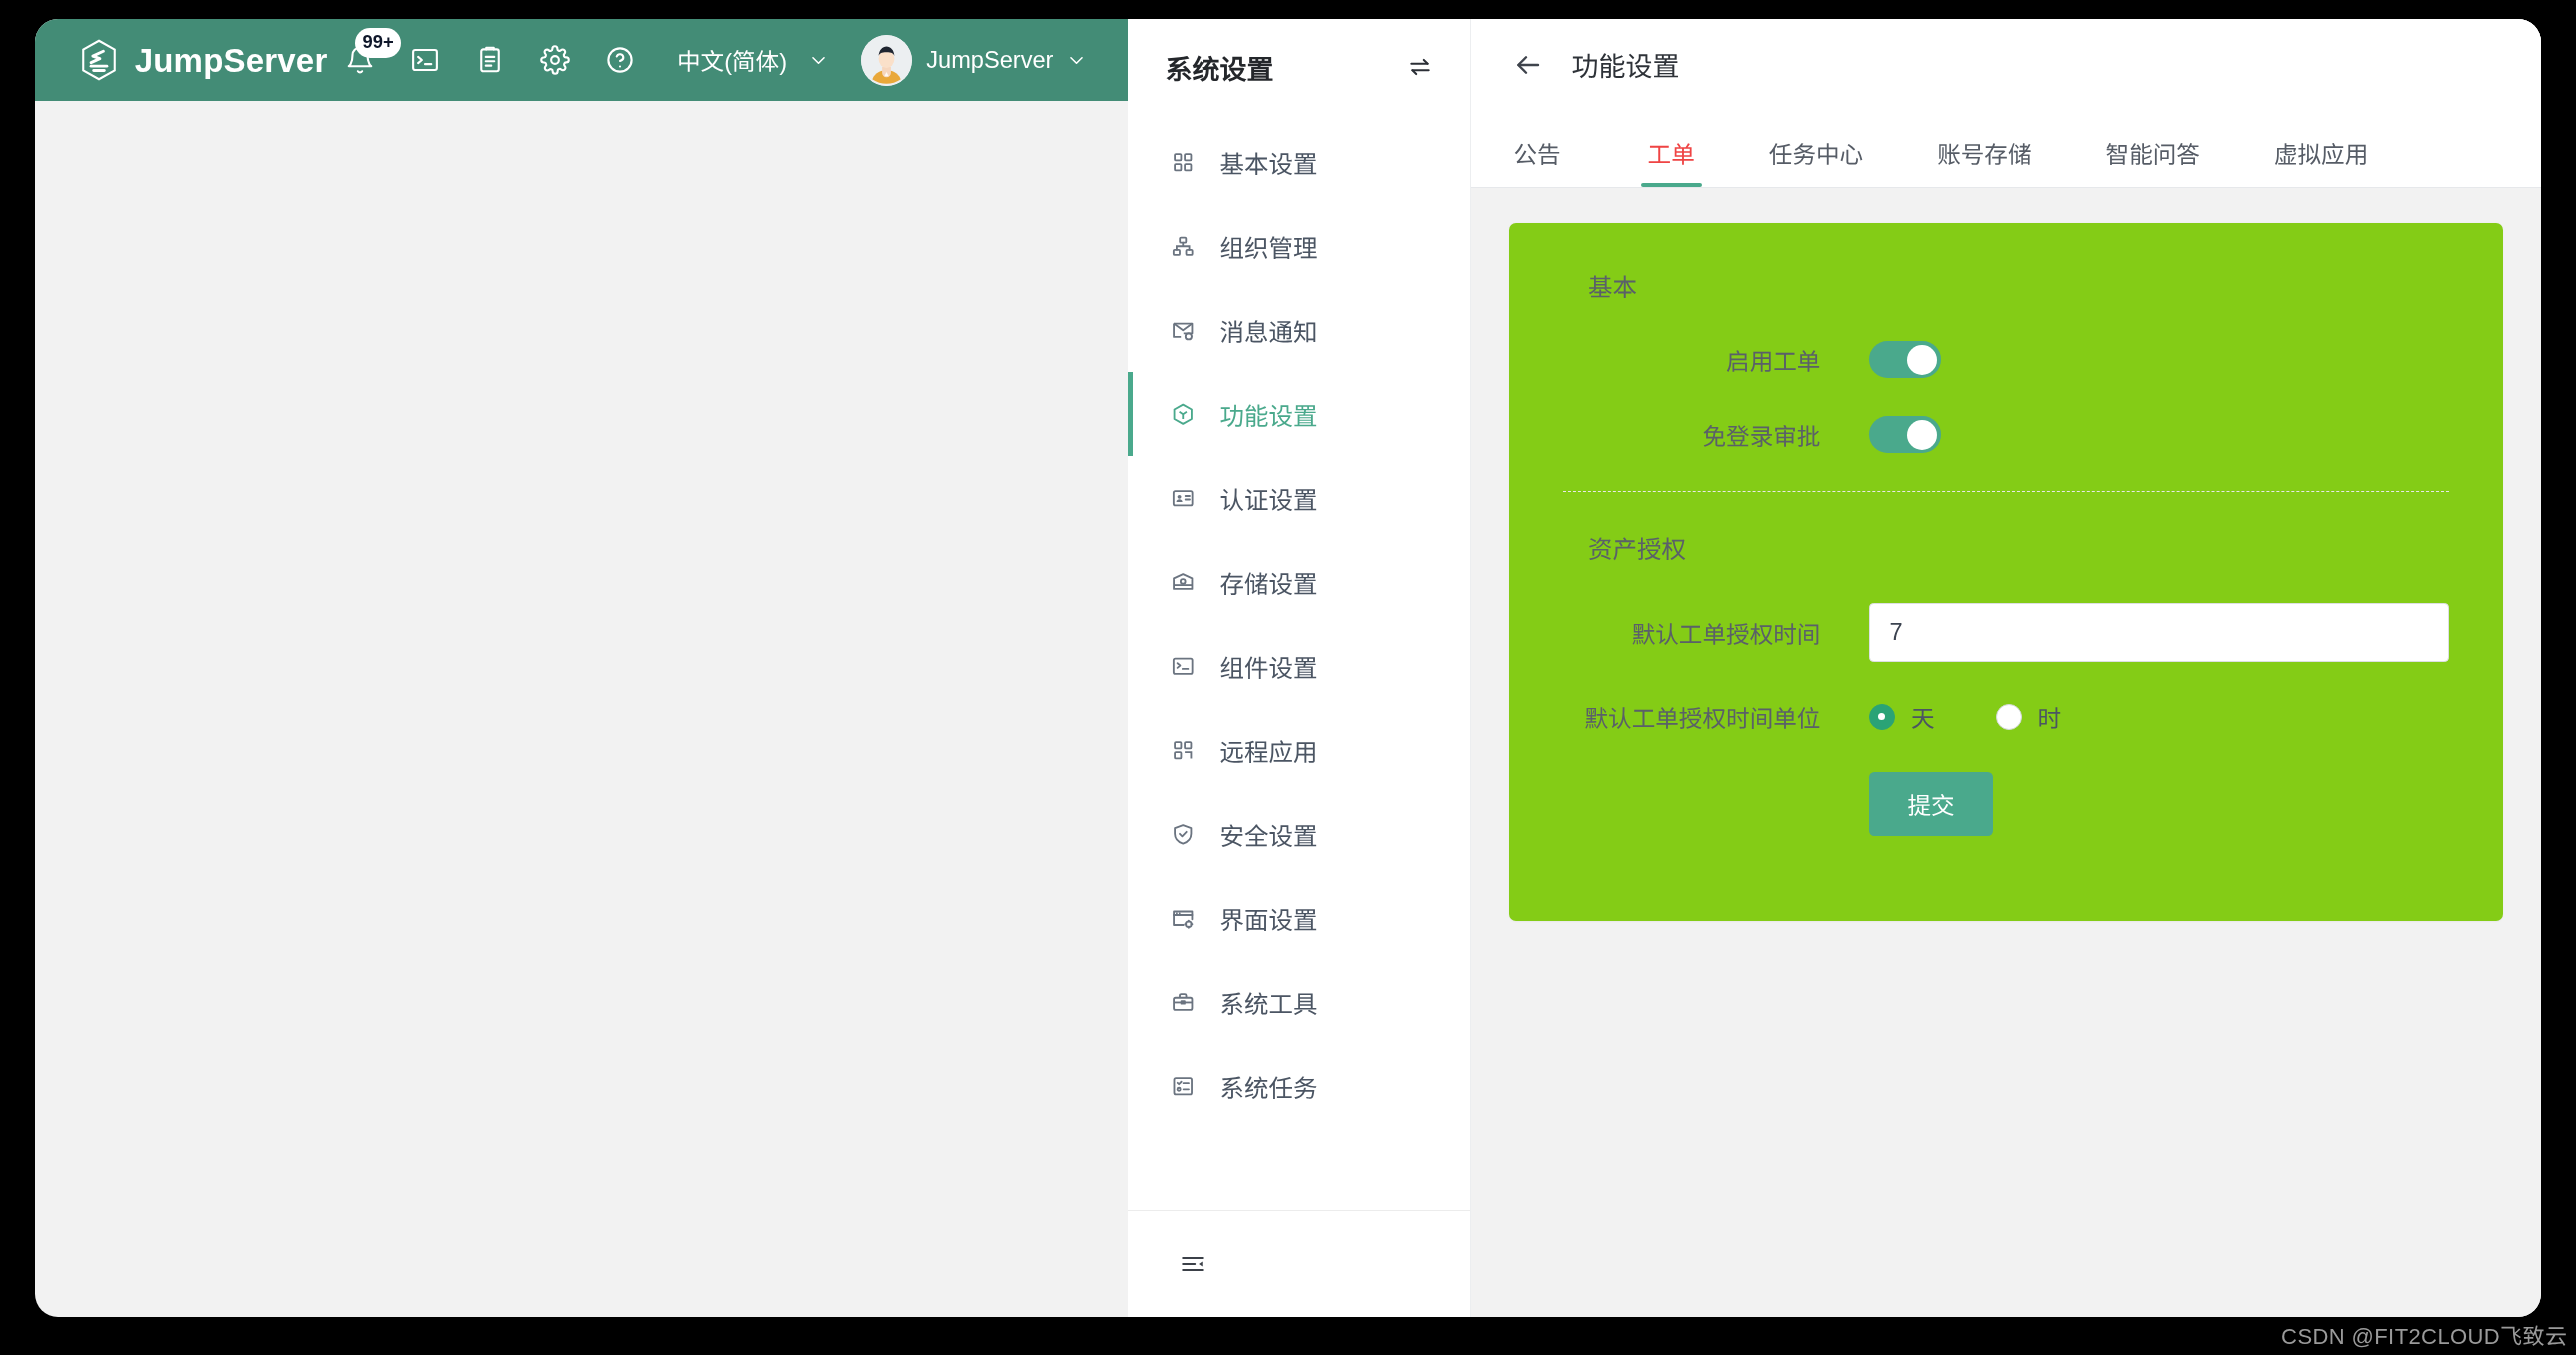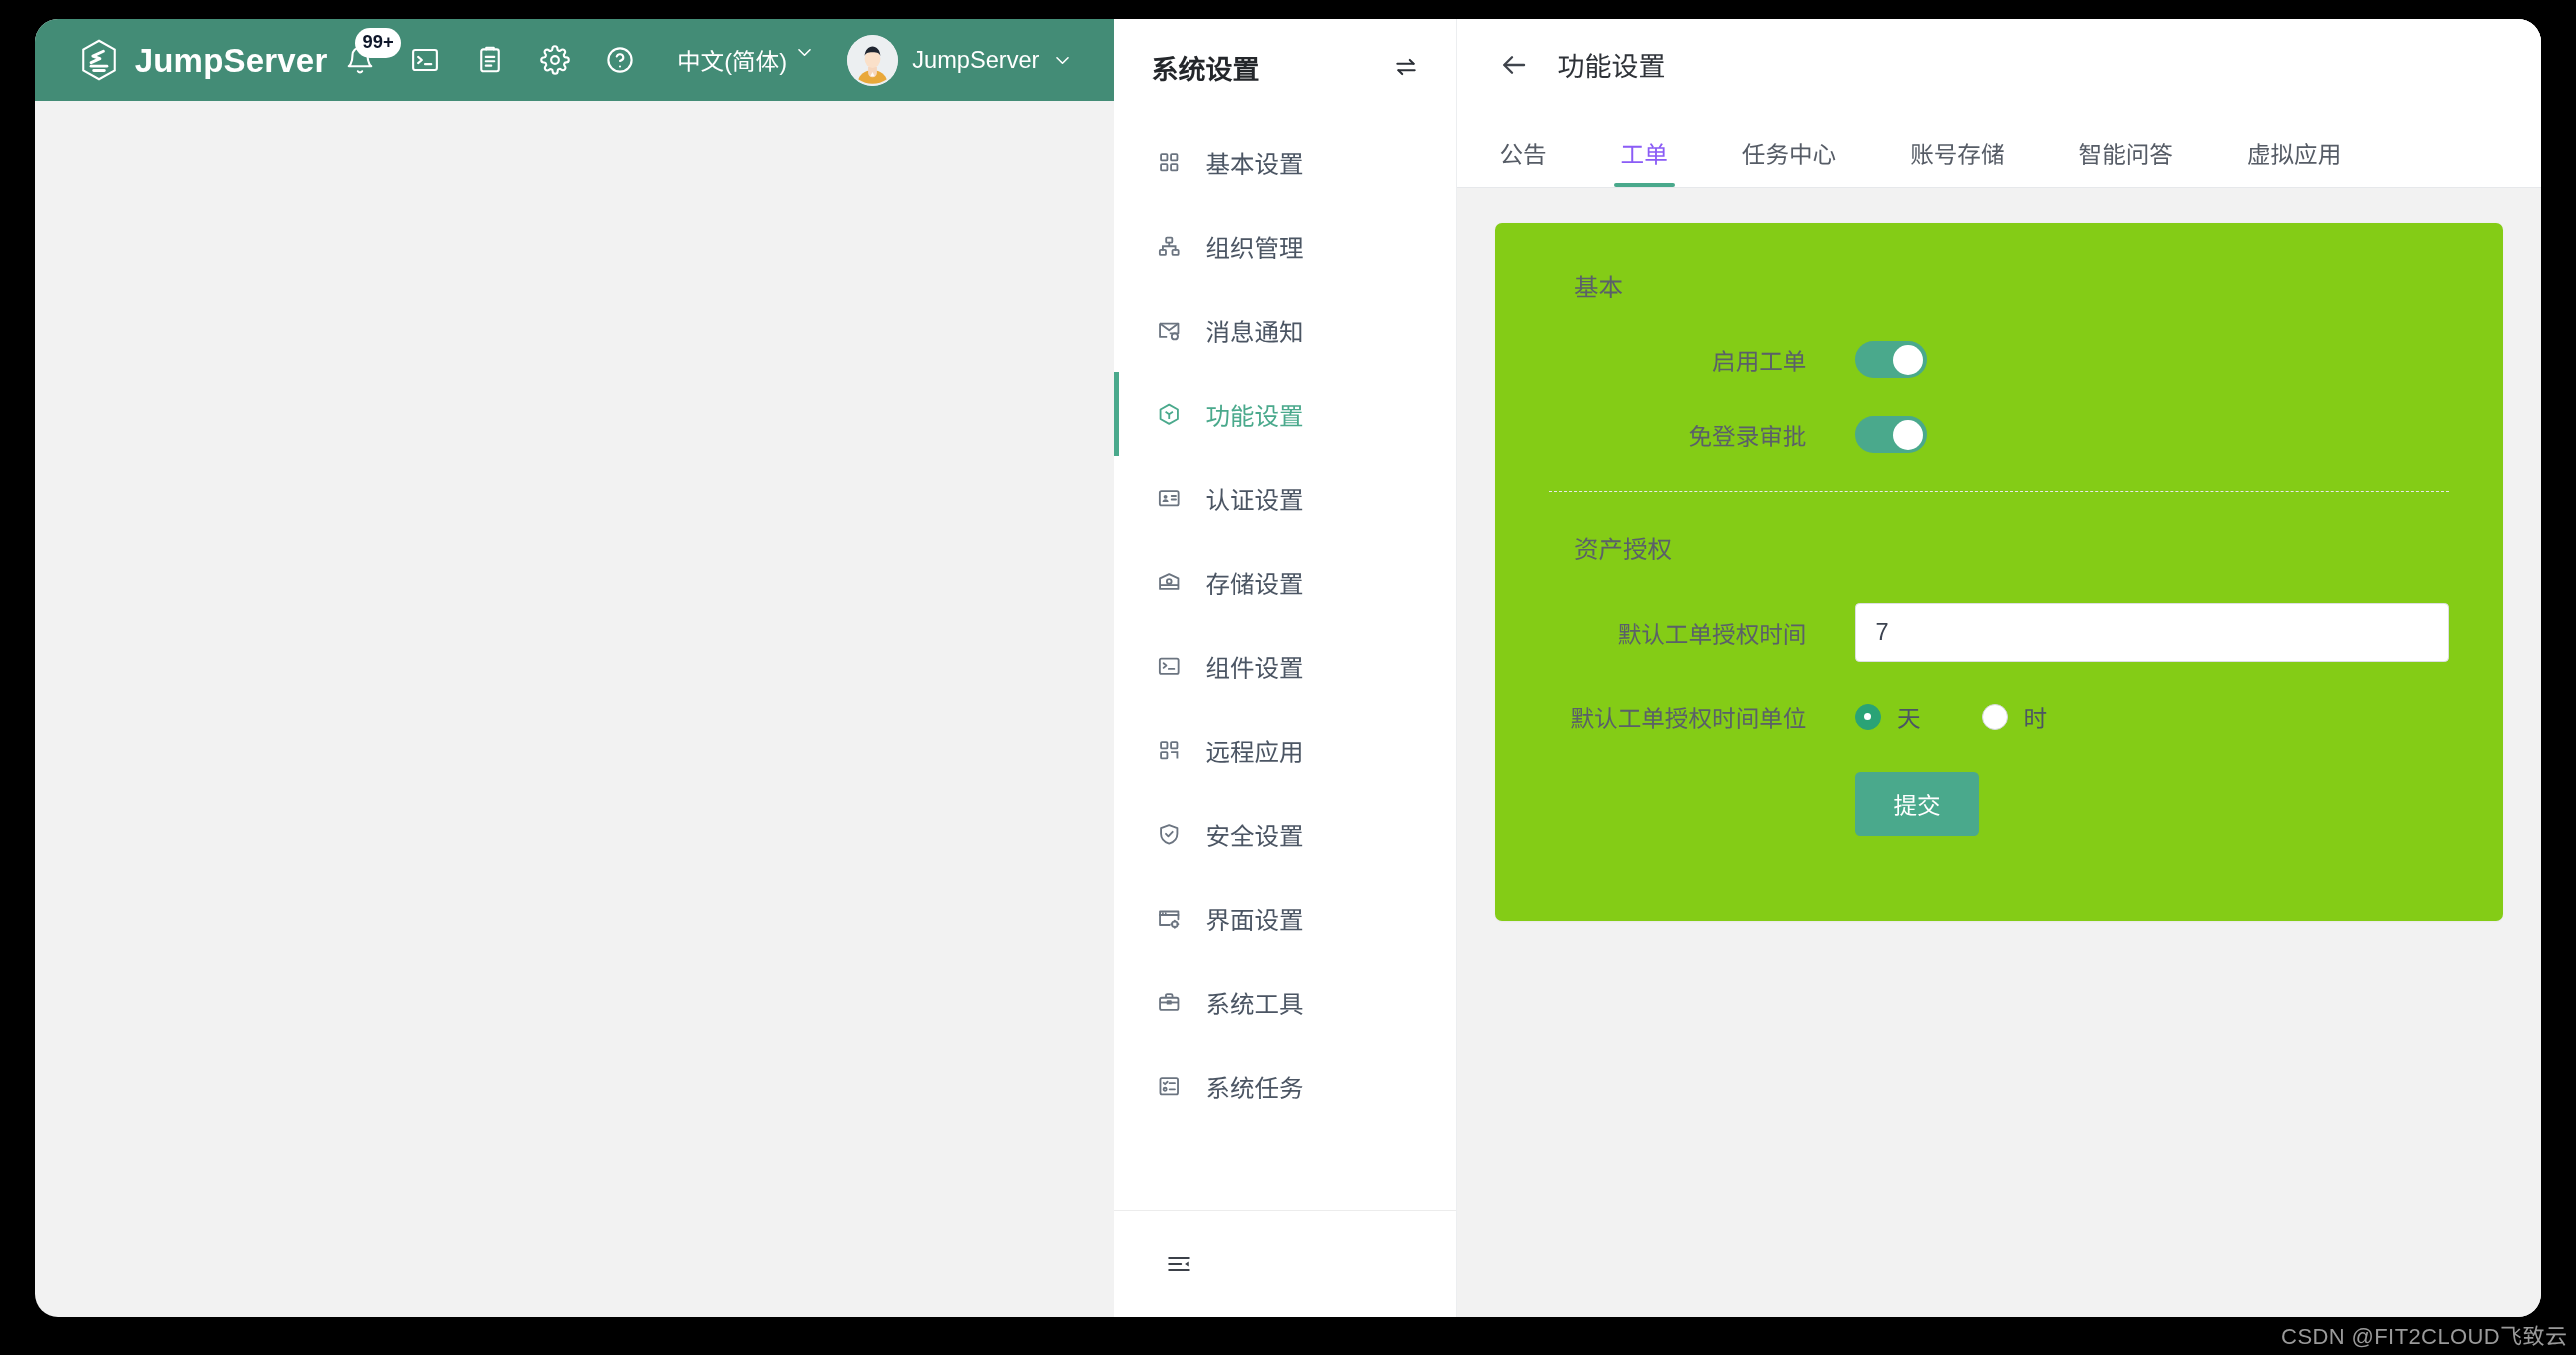--- a/index.html
+++ b/index.html
@@ -78,22 +78,22 @@
     color: #0f172a;
     font-size: 18.4px;
     font-weight: bold;
     display: flex;
     align-items: center;
     justify-content: center;
     line-height: 1;
   }
   .lang {
     display: flex;
-    align-items: flex-start;
-    gap: 8px;
+    align-items: center;
+    gap: 22px;
     color: #ffffff;
     font-size: 23.6px;
     margin-left: 24.5px;
     margin-right: 8.7px;
     cursor: pointer;
     white-space: nowrap;
   }
   .user {
     display: flex;
     align-items: center;
@@ -195,21 +195,21 @@
   }
   .tab {
     font-size: 23.6px;
     color: #565c66;
     padding: 0 0 17.5px 0;
     margin-right: 66px;
     cursor: pointer;
     position: relative;
     white-space: nowrap;
   }
-  .tab.active { color: #8b5cf6; }
+  .tab.active { color: #ef4444; margin-left: 13px; }
   .tab.active::after {
     content: "";
     position: absolute;
     left: -7px; right: -7px; bottom: 0;
     height: 4.4px;
     background: #4aa98c;
     border-radius: 2.6px;
   }
 
   

